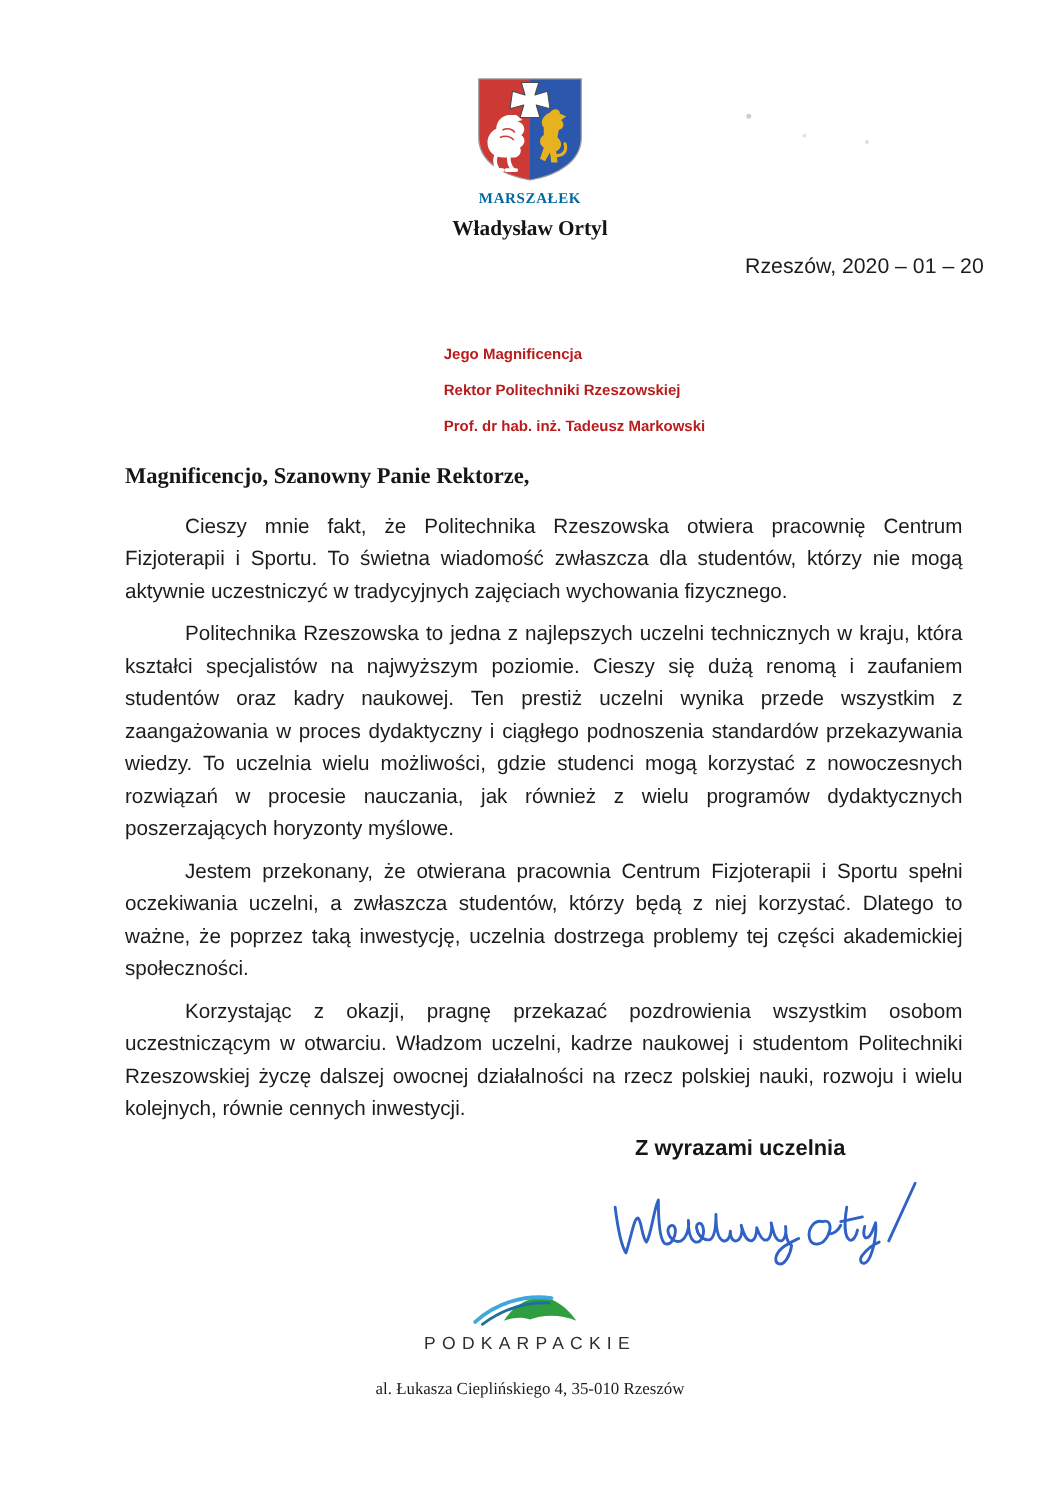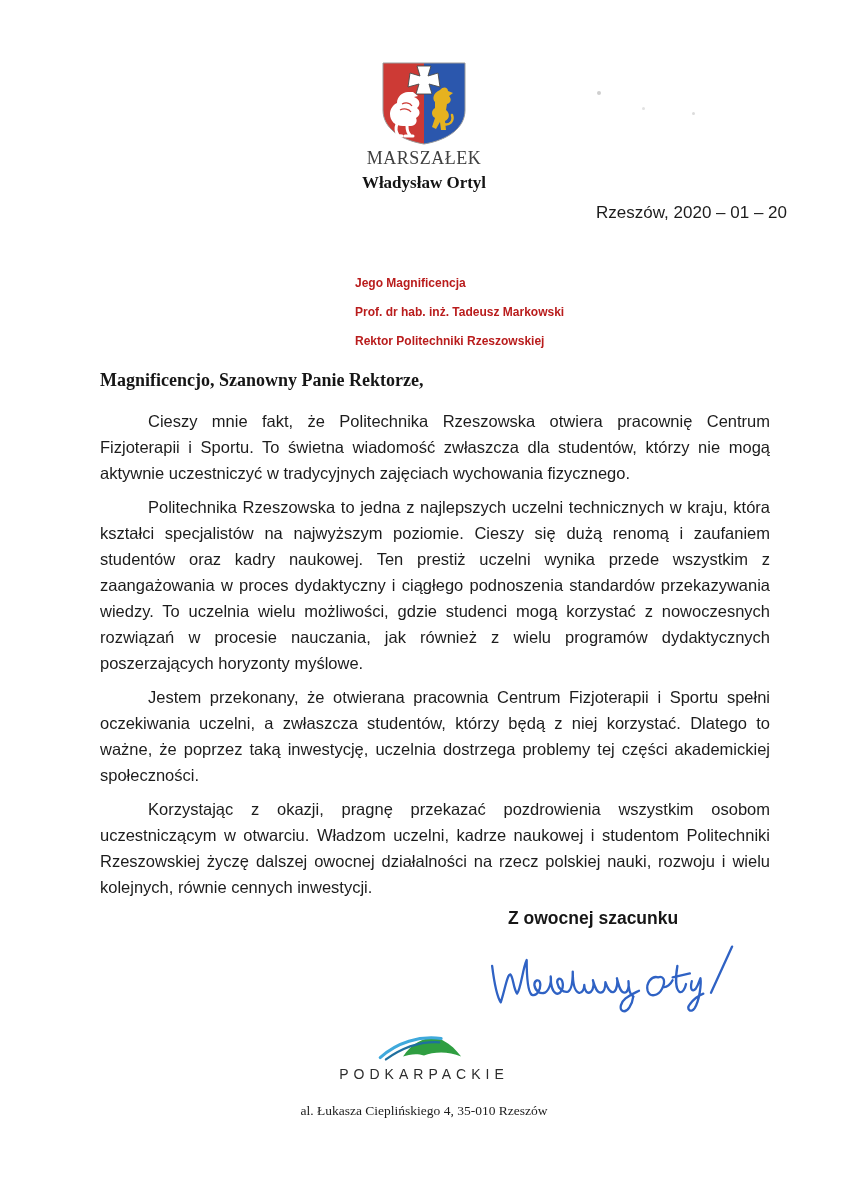--- a/index.html
+++ b/index.html
@@ -10,22 +10,22 @@
     background:#ffffff;
     font-family:"Liberation Sans",sans-serif;
     color:#1c1c1c;
     overflow:hidden;
   }
   
   .letterhead{padding-top:60px;text-align:center;}
   .crest{display:block;margin:0 auto;}
   .lh-title{
     font-family:"Liberation Serif",serif;
-    font-weight:400;font-size:18px;line-height:20px;
-    letter-spacing:.5px;color:#404040;
+    font-weight:700;font-size:12px;line-height:20px;
+    letter-spacing:.5px;color:#0369a1;
   }
   .lh-name{
     font-family:"Liberation Serif",serif;
     font-weight:700;font-size:17px;line-height:20px;
     margin-top:5px;color:#141414;
   }
   
   .dateline{
     margin-top:10px;text-align:right;padding-right:61px;
     font-size:17px;color:#1c1c1c;
@@ -106,34 +106,34 @@
       <path stroke="#e6b21f" stroke-width="2.5" fill="none" stroke-linecap="round" d="M63 64 c7 2 11 -3 9 -9"></path>
     </svg>
     <div class="lh-title">MARSZAŁEK</div>
     <div class="lh-name">Władysław Ortyl</div>
   </div>
 
   <div class="dateline">Rzeszów, 2020 – 01 – 20</div>
 
   <div class="recipient">
     <div>Jego Magnificencja</div>
+    <div>Rektor Politechniki Rzeszowskiej</div>
     <div>Prof. dr hab. inż. Tadeusz Markowski</div>
-    <div>Rektor Politechniki Rzeszowskiej</div>
   </div>
 
   <div class="salutation">Magnificencjo, Szanowny Panie Rektorze,</div>
 
   <div class="body-block">
     <p>Cieszy mnie fakt, że Politechnika Rzeszowska otwiera pracownię Centrum Fizjoterapii i Sportu. To świetna wiadomość zwłaszcza dla studentów, którzy nie mogą aktywnie uczestniczyć w tradycyjnych zajęciach wychowania fizycznego.</p>
     <p>Politechnika Rzeszowska to jedna z najlepszych uczelni technicznych w kraju, która kształci specjalistów na najwyższym poziomie. Cieszy się dużą renomą i zaufaniem studentów oraz kadry naukowej. Ten prestiż uczelni wynika przede wszystkim z zaangażowania w proces dydaktyczny i ciągłego podnoszenia standardów przekazywania wiedzy. To uczelnia wielu możliwości, gdzie studenci mogą korzystać z nowoczesnych rozwiązań w procesie nauczania, jak również z wielu programów dydaktycznych poszerzających horyzonty myślowe.</p>
     <p>Jestem przekonany, że otwierana pracownia Centrum Fizjoterapii i Sportu spełni oczekiwania uczelni, a zwłaszcza studentów, którzy będą z niej korzystać. Dlatego to ważne, że poprzez taką inwestycję, uczelnia dostrzega problemy tej części akademickiej społeczności.</p>
     <p>Korzystając z okazji, pragnę przekazać pozdrowienia wszystkim osobom uczestniczącym w otwarciu. Władzom uczelni, kadrze naukowej i studentom Politechniki Rzeszowskiej życzę dalszej owocnej działalności na rzecz polskiej nauki, rozwoju i wielu kolejnych, równie cennych inwestycji.</p>
   </div>
 
-  <div class="closing">Z owocnej szacunku</div>
+  <div class="closing">Z wyrazami uczelnia</div>
 
   <div class="signature-wrap">
     <svg width="280" height="96" viewBox="0 0 280 100">
       <g fill="none" stroke="#2f62c4" stroke-width="2.4" stroke-linecap="round" stroke-linejoin="round">
         <path d="M12 30 C14 46 17 62 21 68 C25 56 28 38 31 39 C34 41 34 54 38 59 C42 54 44 32 48 24 C48 42 49 56 53 60 C59 63 63 53 62 48 C61 43 56 45 56 50 C57 56 62 60 67 58 C72 55 74 46 73 41 C73 48 74 57 79 59 C84 60 87 52 85 46 C83 41 79 44 80 48 C81 54 86 58 91 57 C95 55 96 46 96 36 C96 46 97 56 102 58 C106 59 108 54 108 50 C108 56 111 60 115 57 C118 54 118 48 117 45 C119 52 121 58 125 58 C129 58 130 51 130 47 C132 53 135 59 139 57 C142 55 143 47 142 43 C144 50 145 58 150 58 C153 58 155 52 154 46 C154 54 156 60 159 62"></path>
         <path d="M159 62 C158 70 153 79 148 77 C144 75 146 68 151 64 C156 60 161 58 165 56"></path>
         <path d="M185 42 C178 40 172 48 174 56 C176 63 185 62 189 54 C193 46 191 40 185 42"></path>
         <path d="M190 52 C194 53 198 49 200 45"></path>
         <path d="M205 30 C203 42 203 54 207 57 C210 59 213 54 214 49"></path>
         <path d="M200 42 L218 38"></path>

